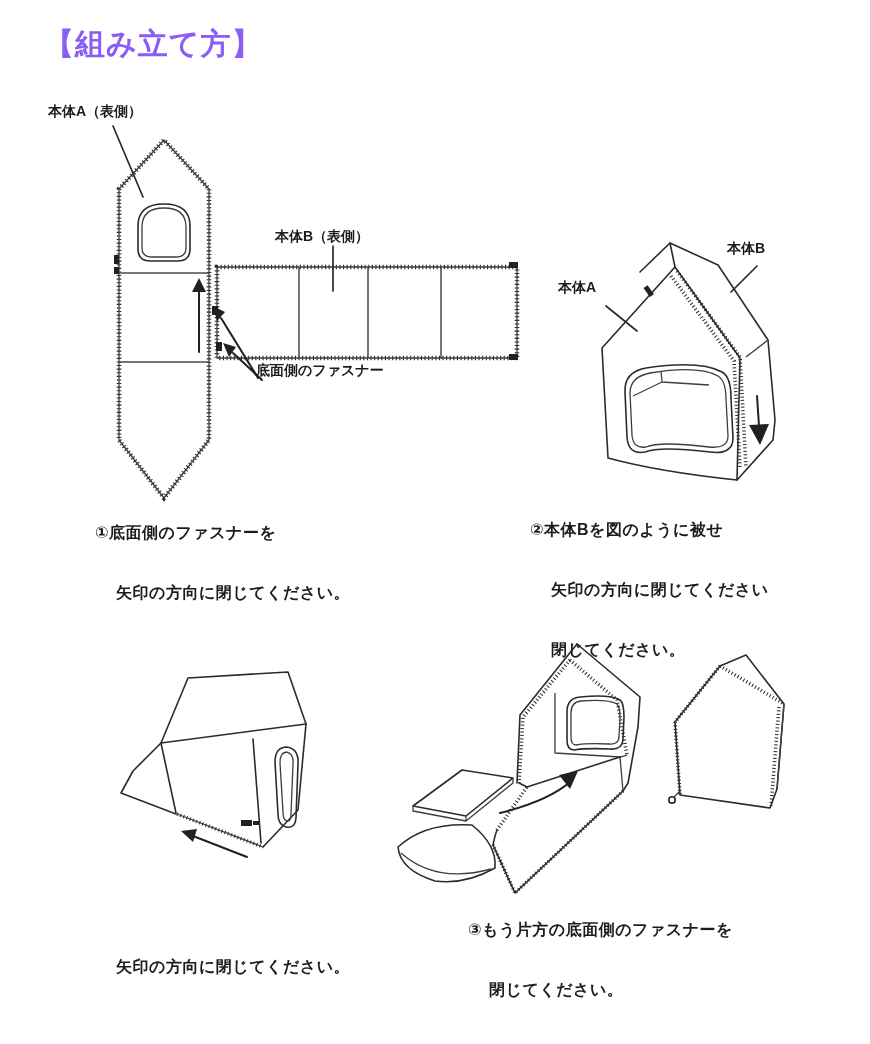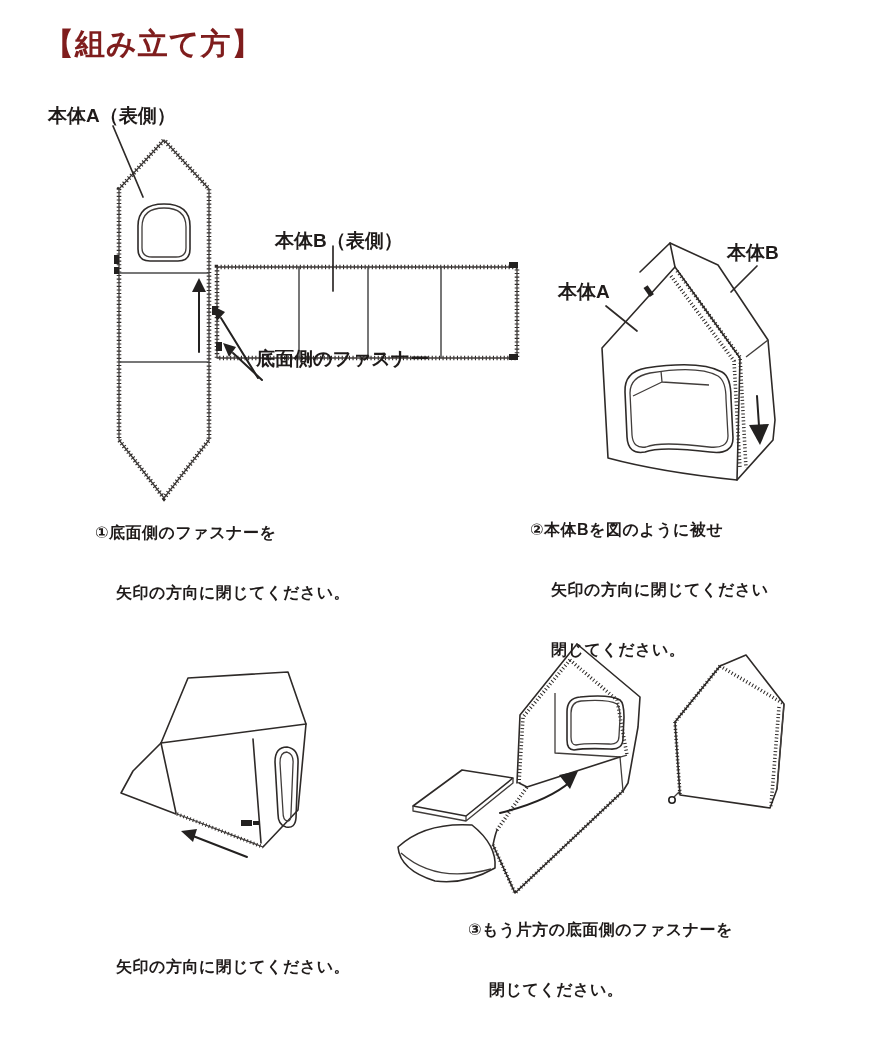--- a/index.html
+++ b/index.html
@@ -1,21 +1,21 @@
 <!DOCTYPE html>
 <html><head>
 <meta charset="utf-8">
 <style>
   html,body{margin:0;padding:0;background:#ffffff;}
   .page{position:relative;width:870px;height:1044px;background:#ffffff;overflow:hidden;
         font-family:"Liberation Sans","DejaVu Sans",sans-serif;color:#1f1b1a;}
   .page-title{position:absolute;left:44px;top:24px;font-size:30px;font-weight:800;
-        letter-spacing:1px;margin:0;color:#7f1d1d;}
+        letter-spacing:1px;margin:0;color:#8b5cf6;}
   svg.art{position:absolute;left:0;top:0;}
-  .lbl{position:absolute;font-size:19px;font-weight:700;white-space:nowrap;color:#1f1b1a;}
+  .lbl{position:absolute;font-size:14px;font-weight:700;white-space:nowrap;color:#1f1b1a;}
   .step{position:absolute;font-size:16px;font-weight:700;line-height:1.45;
         letter-spacing:0.5px;white-space:nowrap;color:#1f1b1a;}
   .step .cont{padding-left:21px;margin-top:37px;}
   
   .ln{fill:none;stroke:#2e2a28;stroke-width:1.6;stroke-linejoin:round;stroke-linecap:round;}
   .thin{fill:none;stroke:#413d3b;stroke-width:1.3;stroke-linejoin:round;}
   .div{fill:none;stroke:#4a4a4a;stroke-width:1.5;}
   .teeth{fill:none;stroke:#2a2624;stroke-width:4.6;stroke-dasharray:1.1 2.5;}
   .teeth-sm{fill:none;stroke:#2a2624;stroke-width:3.6;stroke-dasharray:1 2.4;}
   .lead{fill:none;stroke:#2e2a28;stroke-width:1.7;stroke-linecap:round;}
@@ -147,21 +147,21 @@
       <path class="teeth-sm" d="M675,722 L680,795"></path>
       <path class="teeth-sm" d="M720,666 L784,704"></path>
       <path class="teeth-sm" d="M779,707 L771,806"></path>
       <circle cx="672" cy="800" r="3.2" fill="none" stroke="#232120" stroke-width="1.6"></circle>
       <line class="thin" x1="674" y1="797" x2="680" y2="791"></line>
     </g>
   </svg>
 
   <div class="lbl" style="left:48px;top:103px">本体A（表側）</div>
   <div class="lbl" style="left:275px;top:228px">本体B（表側）</div>
-  <div class="lbl" style="left:256px;top:346px">底面側のファスナー</div>
+  <div class="lbl" style="left:256px;top:362px">底面側のファスナー</div>
   <div class="lbl" style="left:558px;top:279px">本体A</div>
   <div class="lbl" style="left:727px;top:240px">本体B</div>
 
   <div class="step" style="left:95px;top:521px">
     <div>①底面側のファスナーを</div>
     <div class="cont">矢印の方向に閉じてください。</div>
   </div>
 
   <div class="step" style="left:530px;top:518px">
     <div>②本体Bを図のように被せ</div>

